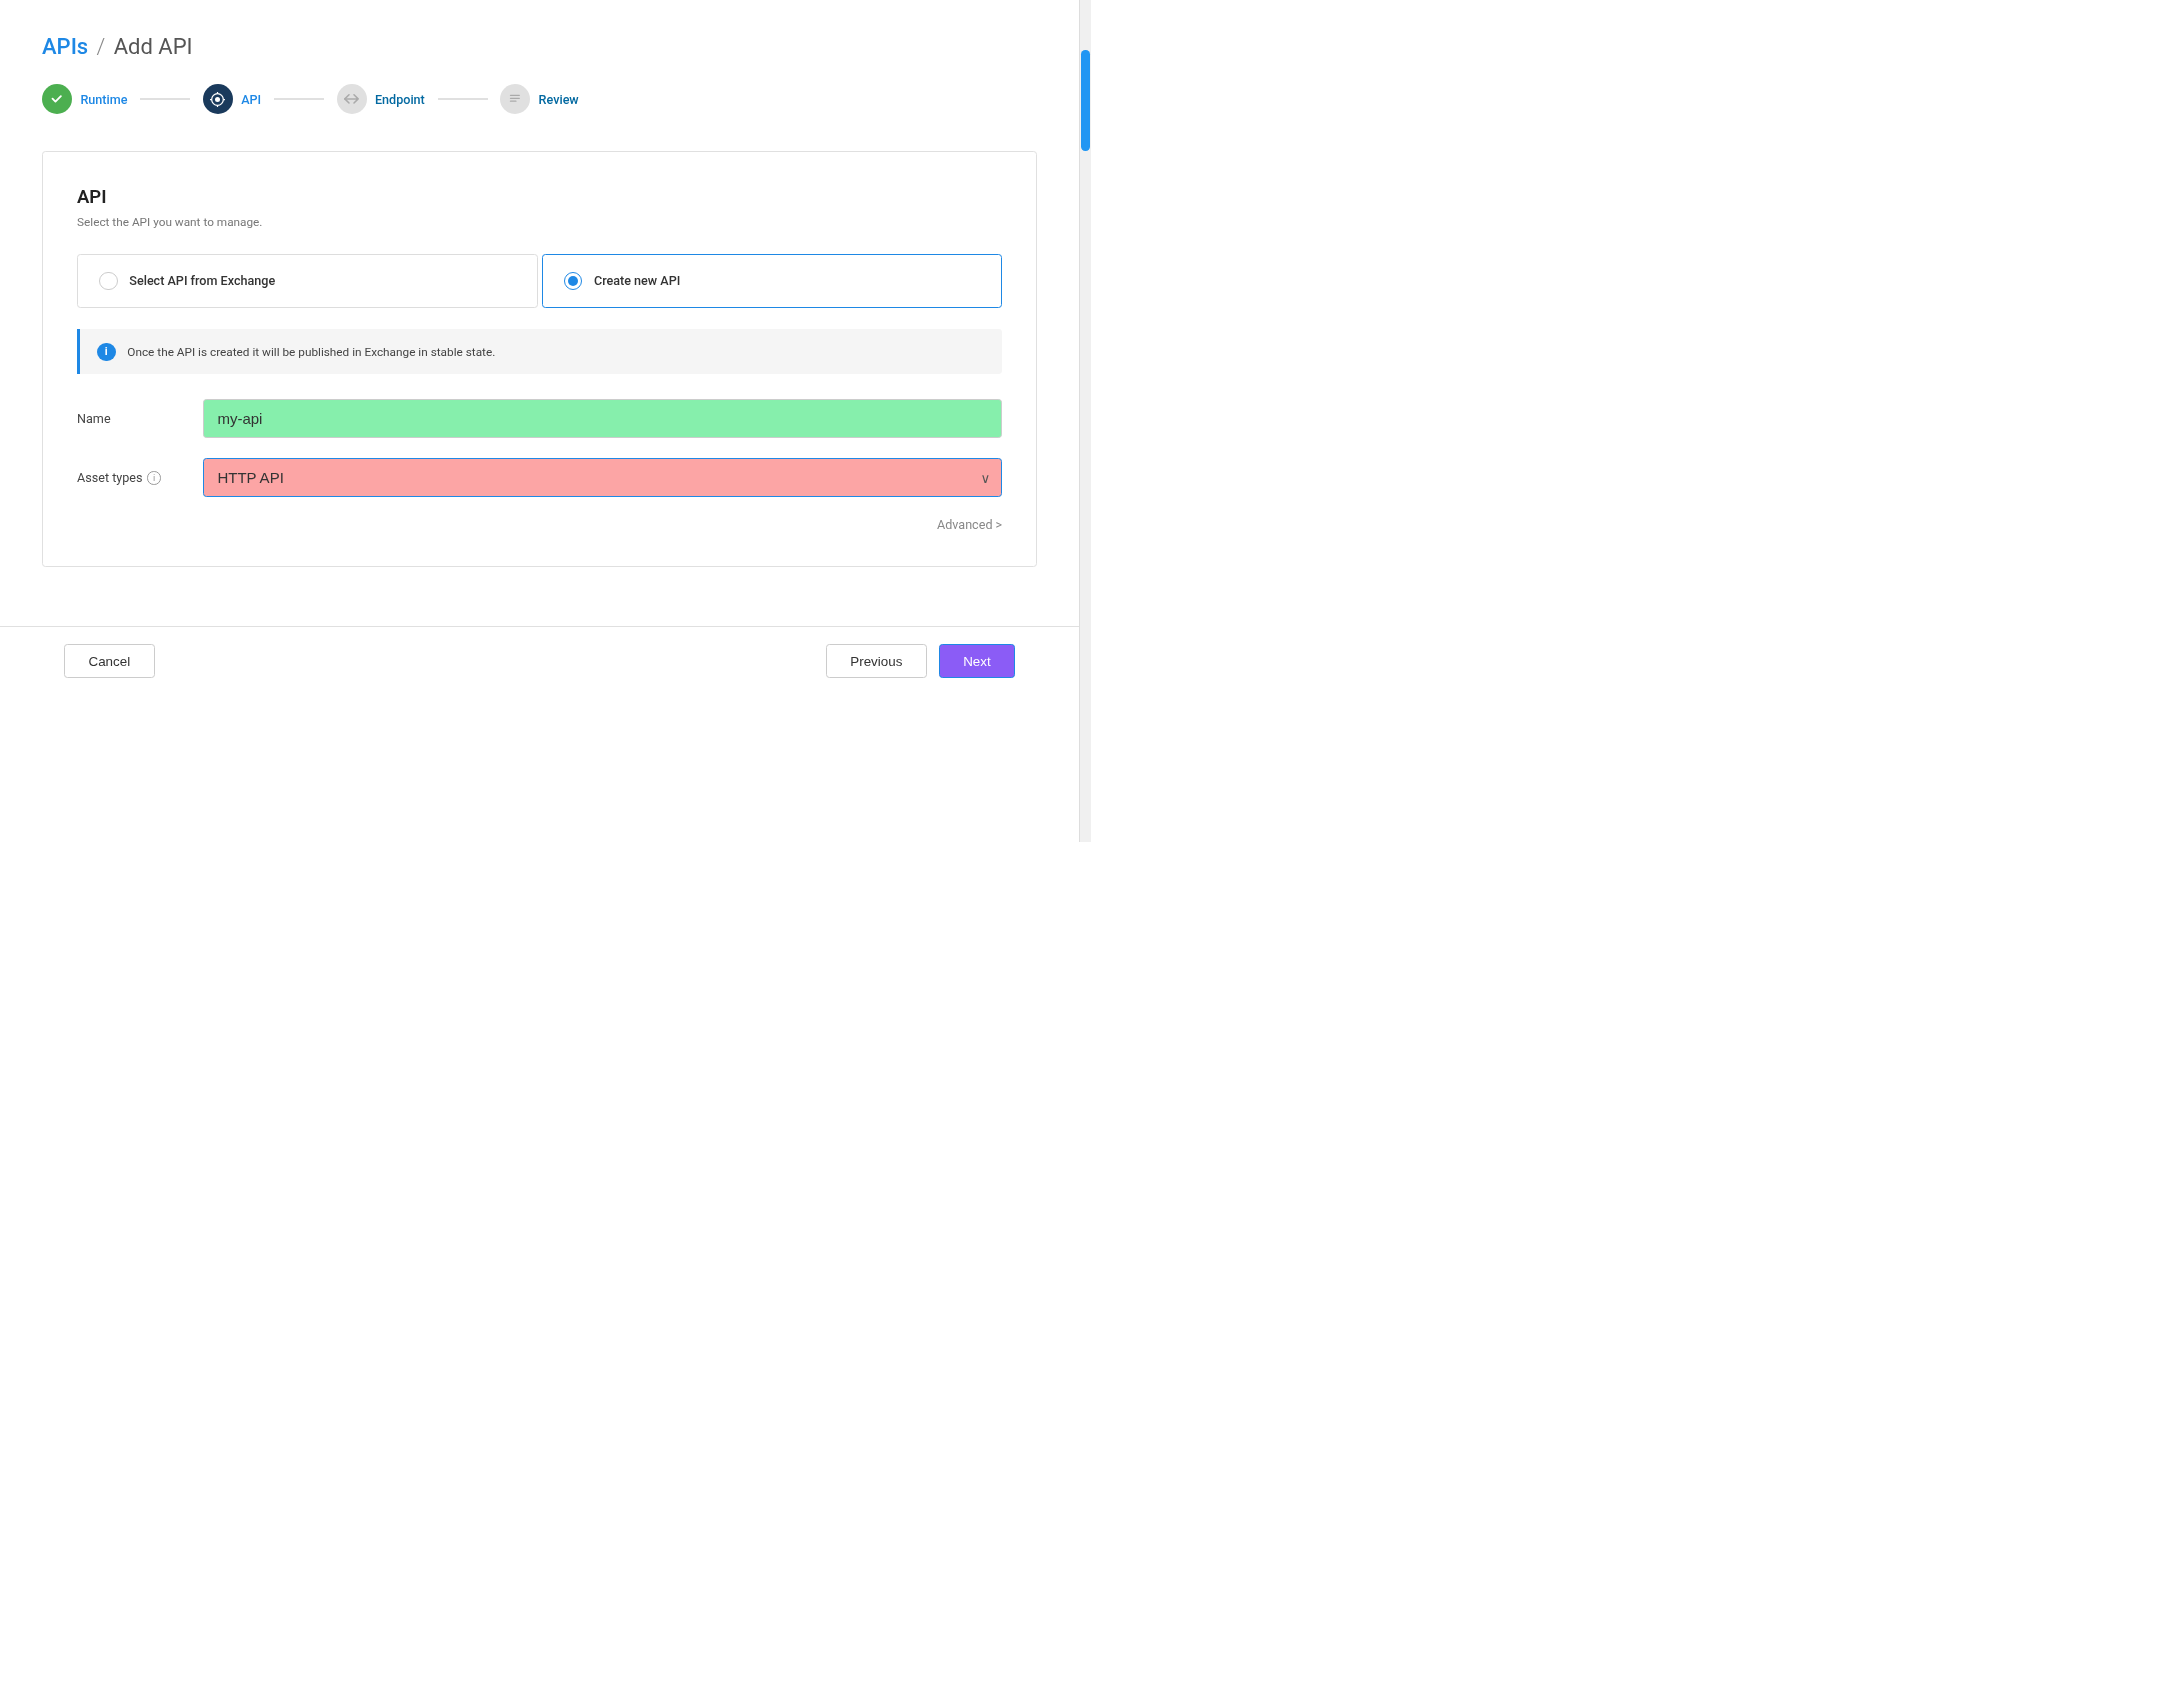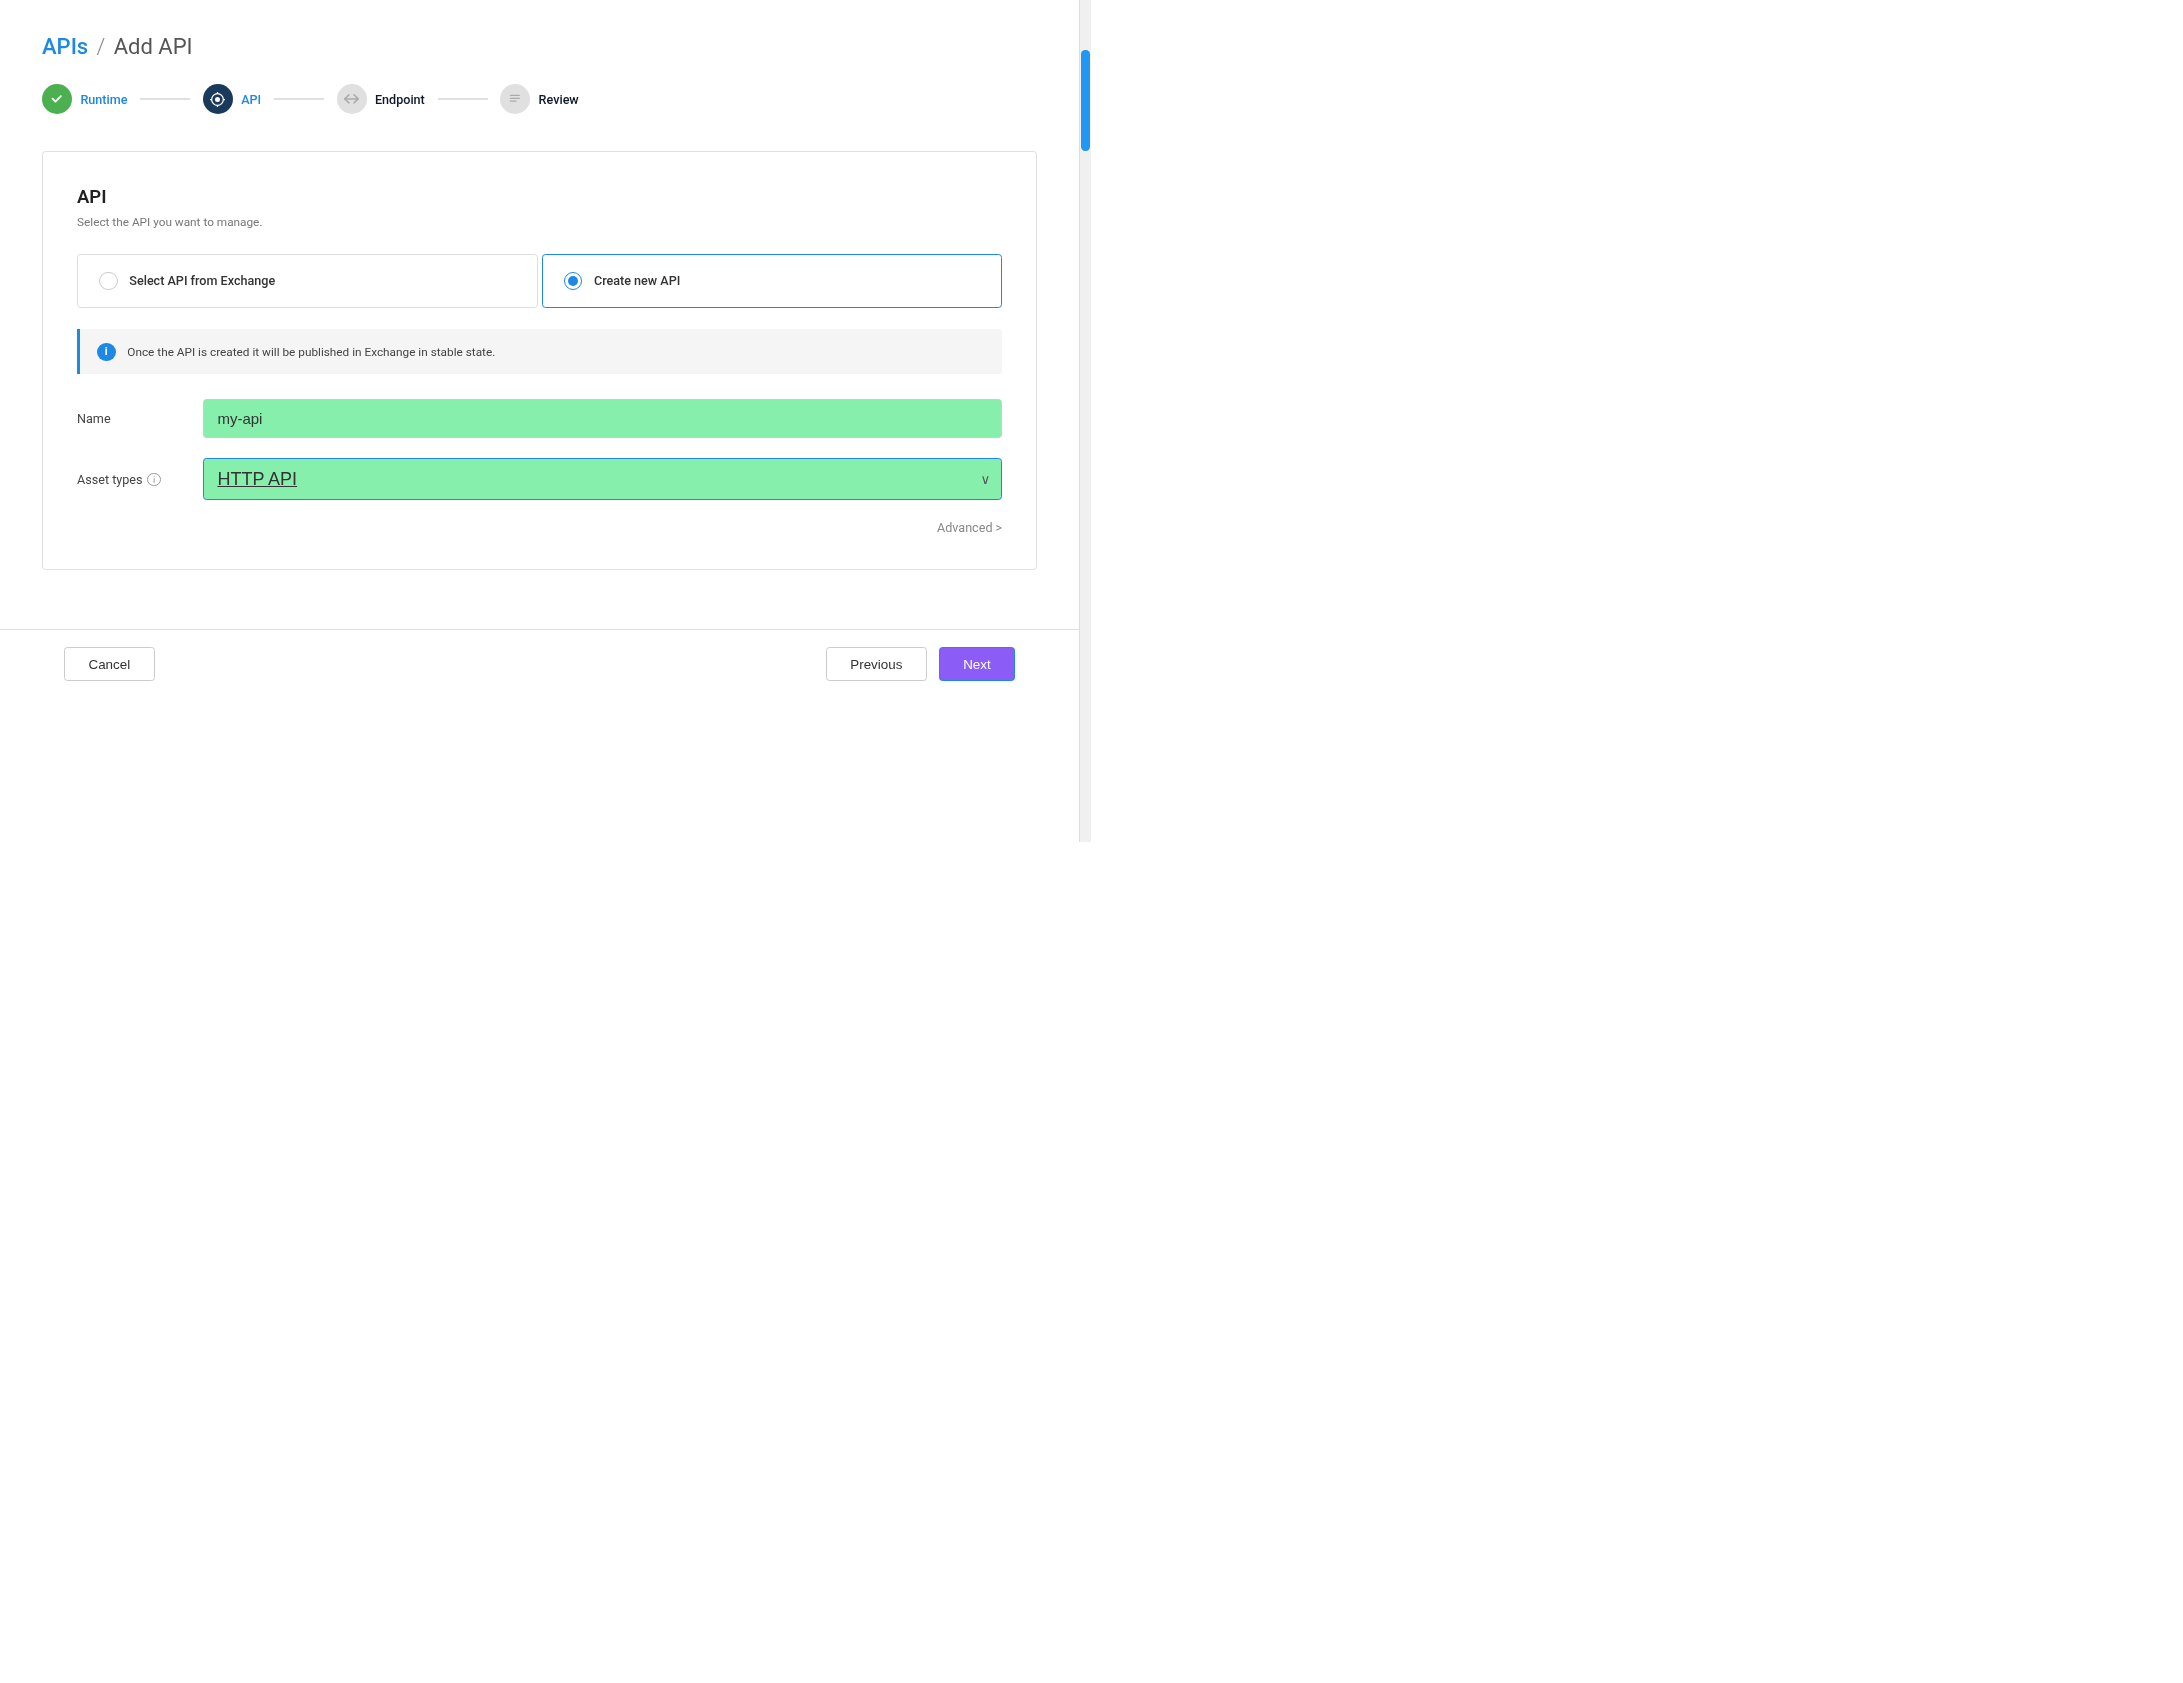--- a/index.html
+++ b/index.html
@@ -98,21 +98,21 @@
       color: #999;
     }
     .step-label {
       font-size: 12.6px;
       font-weight: 500;
     }
     .step-label.active {
       color: #1e88e5;
     }
     .step-label.inactive {
-      color: #0f172a;
+      color: #0369a1;
     }
     .step-line {
       width: 50px;
       height: 1.7px;
       background: #e0e0e0;
       margin: 0 6.7px;
     }
 
     
     .card {
@@ -239,27 +239,26 @@
     }
     .form-select-wrapper {
       flex: 1;
       position: relative;
     }
     .form-select {
       width: 100%;
       padding: 10px 13.4px;
       border: 1.7px solid #1e88e5;
       border-radius: 3.4px;
-      font-size: 18px;
+      font-size: 15px;
       color: #333;
-      background: #86efac;
+      background: #fca5a5;
       appearance: none;
       cursor: pointer;
       outline: none;
-      text-decoration: underline;
     }
     .select-chevron {
       position: absolute;
       right: 11.8px;
       top: 50%;
       transform: translateY(-50%);
       color: #555;
       pointer-events: none;
       font-size: 13.4px;
     }

